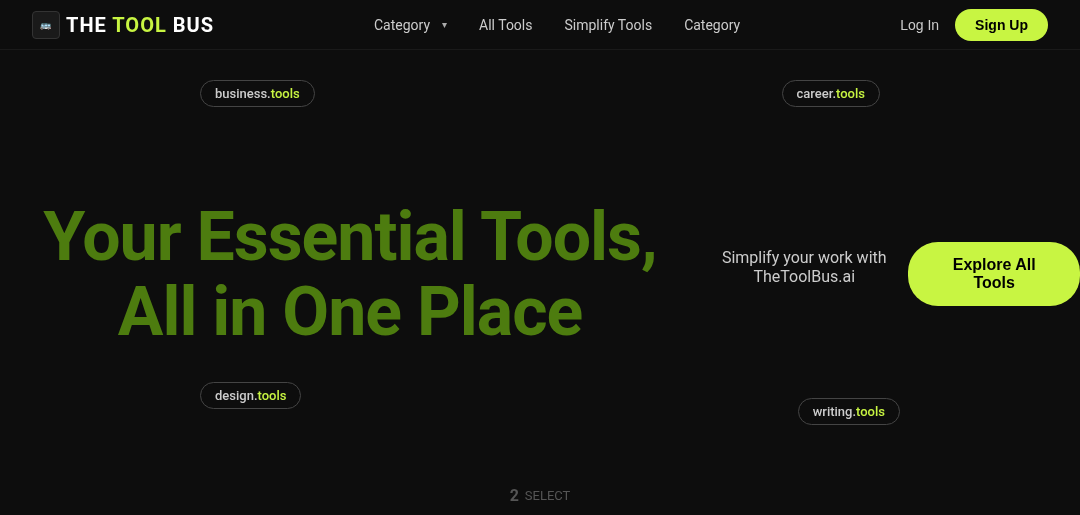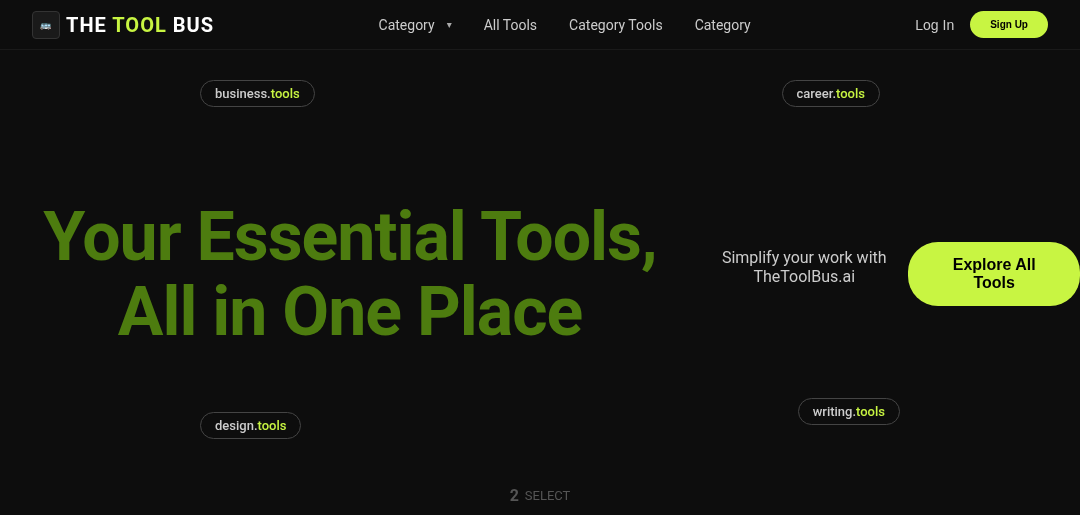--- a/index.html
+++ b/index.html
@@ -93,21 +93,21 @@
       background: none;
       border: none;
     }
 
     .btn-signup {
       background-color: #c8f542;
       color: #000000;
       border: none;
       border-radius: 20px;
       padding: 8px 20px;
-      font-size: 10px;
+      font-size: 14px;
       font-weight: 600;
       cursor: pointer;
     }
 
     
     .hero {
       position: relative;
       width: 100%;
       height: calc(515px - 50px);
       background-color: #0d0d0d;
@@ -163,21 +163,21 @@
       top: 30px;
       left: 200px;
     }
 
     .tag-career {
       top: 30px;
       right: 200px;
     }
 
     .tag-design {
-      bottom: 76px;
+      bottom: 106px;
       left: 200px;
     }
 
     .tag-writing {
       bottom: 90px;
       right: 180px;
     }
 
     .tag-highlight {
       color: #c8f542;
@@ -212,21 +212,21 @@
       <span>THE </span><span class="highlight">TOOL</span><span> BUS</span>
     </span>
   </div>
 
   <div class="nav-links">
     <span class="nav-link">
       <span>Category</span>
       <span class="chevron-down">▾</span>
     </span>
     <span class="nav-link">All Tools</span>
-    <span class="nav-link">Category Tools</span>
+    <span class="nav-link">Simplify Tools</span>
     <span class="nav-link">Category</span>
   </div>
 
   <div class="nav-auth">
     <button class="btn-login">Log In</button>
     <button class="btn-signup">Sign Up</button>
   </div>
 </nav>
 
 <section class="hero">

